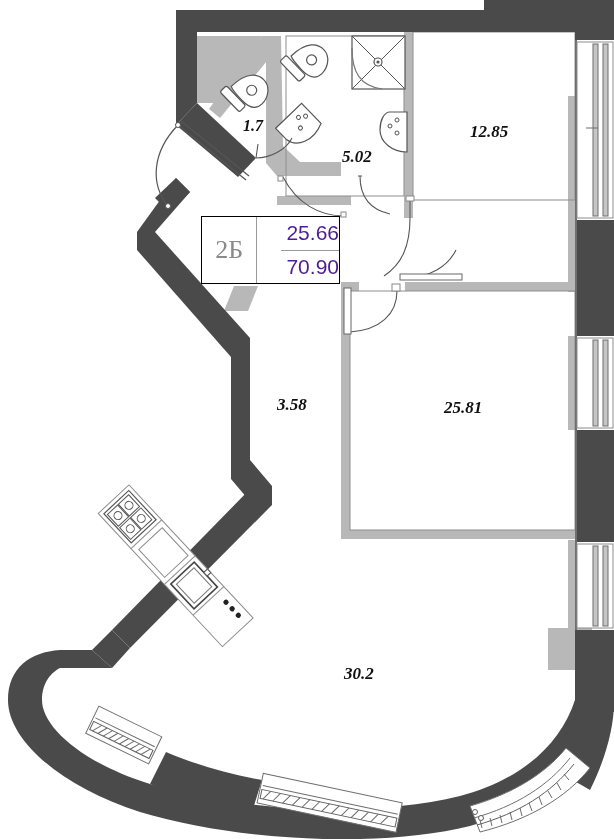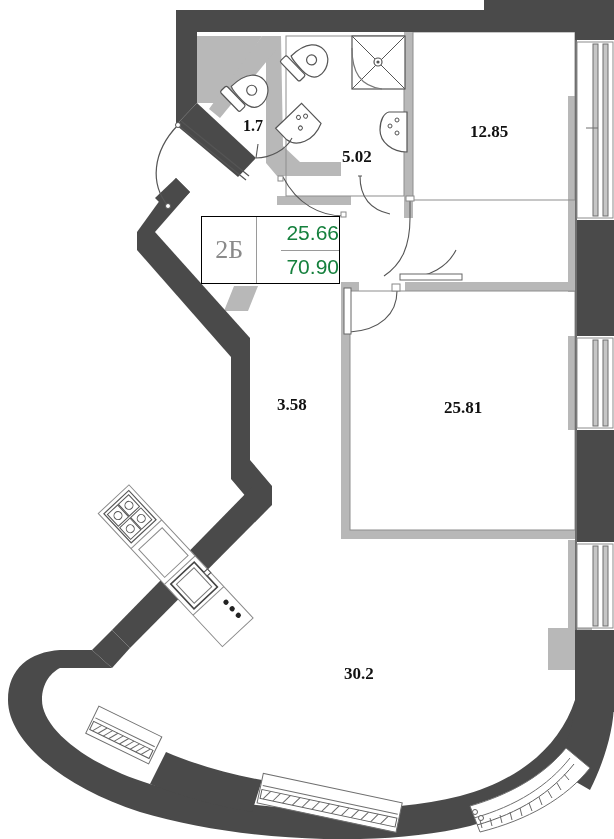--- a/index.html
+++ b/index.html
@@ -1,34 +1,34 @@
 <!DOCTYPE html>
 <html><head>
 <meta charset="utf-8">
 <style>
   html,body{margin:0;padding:0;background:#ffffff;}
   body{width:614px;height:839px;overflow:hidden;
        font-family:"Liberation Sans", sans-serif;}
   #plan{position:relative;width:614px;height:839px;background:#fff;}
   #svgroot{position:absolute;left:0;top:0;}
   .area-label{position:absolute;font-family:"Liberation Serif", serif;
-              font-weight:bold;font-size:17px;color:#111;
+              font-style:italic;font-weight:bold;font-size:17px;color:#111;
               white-space:nowrap;letter-spacing:0px;}
   .area-label.small{font-size:16px;}
   #infobox{position:absolute;left:201px;top:216px;width:139px;height:68px;
            box-sizing:border-box;border:1px solid #000000;background:#ffffff;
            display:flex;gap:24px;}
   #infobox .lft{width:66px;display:flex;align-items:center;justify-content:center;
                 border-right:1px solid #9a9a9a;box-sizing:border-box;}
   #infobox .rgt{flex:1;display:flex;flex-direction:column;}
   #infobox .rgt > div{flex:1;display:flex;align-items:center;
                       justify-content:flex-start;padding-left:5px;box-sizing:border-box;}
   #infobox .rgt > div:first-child{border-bottom:1px solid #9a9a9a;}
   .rooms-code{font-family:"Liberation Serif", serif;font-size:26px;color:#8a8a8a;}
-  .num{font-family:"Liberation Sans", sans-serif;font-size:21px;color:#15803d;}
+  .num{font-family:"Liberation Sans", sans-serif;font-size:21px;color:#4c1d95;}
 </style>
 </head>
 <body>
 
 <div id="plan">
 
   <svg id="svgroot" width="614" height="839" viewBox="0 0 614 839">
 
     <g>
 

